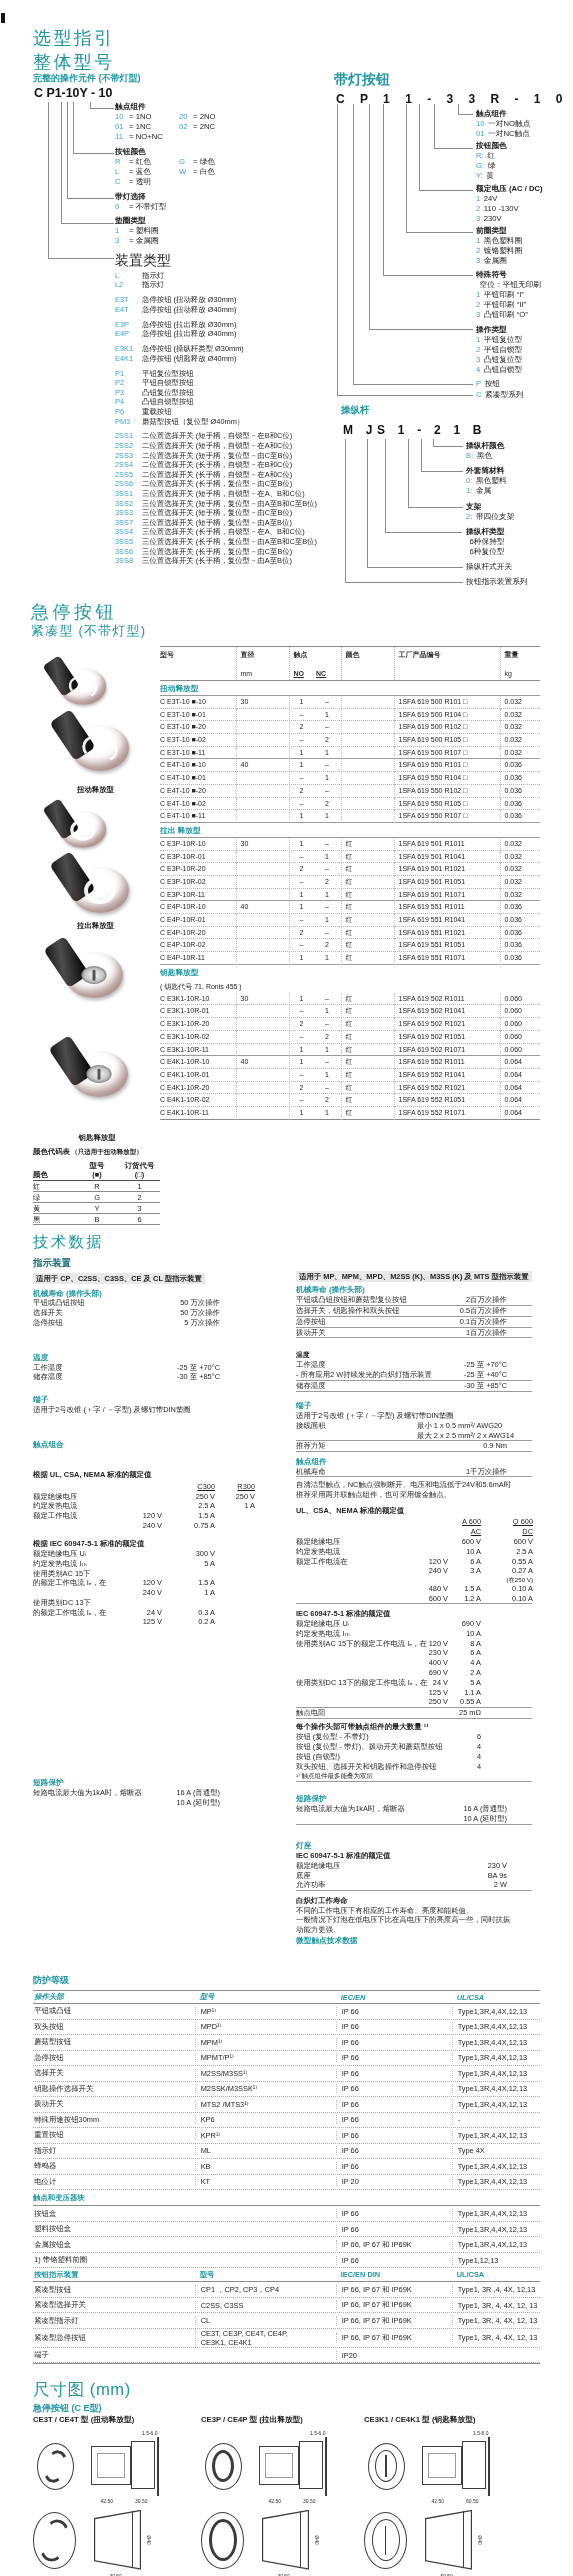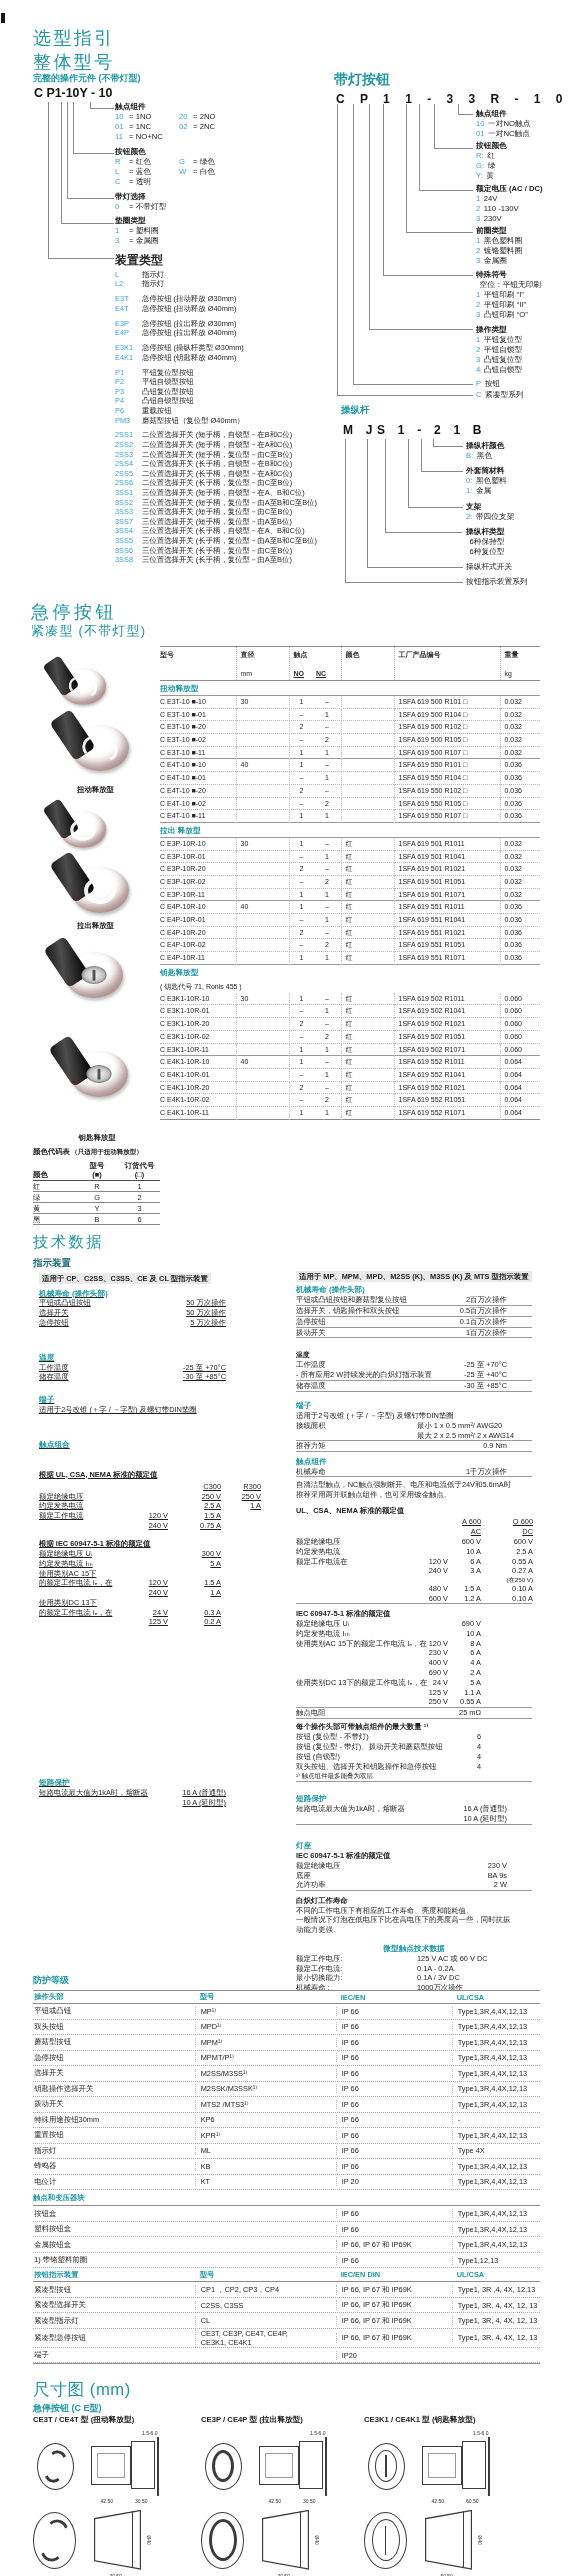--- a/index.html
+++ b/index.html
@@ -24,21 +24,21 @@
 .oc{color:var(--blue);}
 .lgrp .oc{display:inline-block;min-width:14px;}
 .rgrp .oc{margin-right:3.5px;}
 .oc2{position:absolute;left:64px;top:0;}
 .oc2 .oc{display:inline-block;min-width:14px;}
 
 .devlist{position:absolute;left:115px;top:252px;font-size:7.4px;}
 .drow{line-height:9.6px;white-space:nowrap;}
 .drow .dc{color:var(--blue);display:inline-block;width:27px;}
 .drow.gap{margin-top:5.3px;}
-.dev-ttl{font-weight:bold;font-size:12px;margin-bottom:0.6px;}
+.dev-ttl{font-weight:normal;font-size:14px;margin-bottom:0.6px;}
 
 .etable{position:absolute;left:160px;top:646px;width:380px;font-size:7px;}
 .egrid{display:grid;grid-template-columns:76px 53px 24px 28px 53px 106px 1fr;}
 .ehead{border-top:1.2px solid var(--bord);border-bottom:1.2px solid var(--bord);height:35px;font-weight:bold;color:#2d2d2d;}
 .ehead .hc{display:flex;flex-direction:column;justify-content:space-between;padding:3px 0 3.5px 3.5px;}
 .ehead .hs{font-weight:normal;}
 .ehead .bl{border-left:0.6px dotted #b3b3b3;}
 .ehead u{text-decoration:underline;}
 .ehead .nn{display:flex;gap:12px;}
 .trow{height:12.7px;line-height:12.7px;border-bottom:0.6px dotted #b5b5b5;white-space:nowrap;}
@@ -94,21 +94,21 @@
 .l4 .m,.l4 .v1,.l4 .v2{text-align:right;}
 .uh{text-decoration:underline;}
 .note-line{white-space:nowrap;}
 
 .ptab{position:absolute;left:33px;top:1990px;width:507px;font-size:7.4px;}
 .prow{display:grid;grid-template-columns:162px 141px 116px 88px;min-height:15.5px;align-items:center;border-bottom:0.6px dotted #ababab;}
 .prow>div{padding-left:1.2px;white-space:pre-line;}
 .prow>div+div{padding-left:4.7px;border-left:0.6px dotted #b9b9b9;}
 .phead{border-bottom:1.2px solid var(--bord);color:var(--teal);font-weight:bold;min-height:14px;}
 .phead>div+div{border-left:none;}
-.ptop{border-top:1.2px solid var(--bord);}
+.ptop{border-top:1.2px solid var(--bord);font-style:italic;}
 .psub{min-height:15.4px;line-height:15.4px;color:var(--teal);font-weight:bold;border-bottom:1.2px solid var(--bord);}
 .pend{border-bottom:1.2px solid var(--bord);}
 
 .dimlabel{font-weight:bold;font-size:7.7px;white-space:nowrap;}
 .draw{position:relative;height:148px;margin-top:4.7px;}
 .fv{position:absolute;border:1.2px solid #3c3c3c;border-radius:50%;}
 .fv-top{left:3.5px;top:13px;width:37px;height:47px;}
 .fv-bot{left:0;top:82px;width:43px;height:57px;}
 .deco-twist{position:absolute;inset:6px;border:3px solid #3c3c3c;border-left-color:transparent;border-right-color:transparent;border-radius:50%;transform:rotate(15deg);}
 .deco-pull{position:absolute;inset:6.5px;border:3px solid #3c3c3c;border-radius:50%;}
@@ -750,21 +750,21 @@
           <div>黑</div>
           <div>B</div>
           <div>6</div>
         </div>
     </div>
   </div>
 
   <div class="abs t-big" style="left:33px;top:1232px;font-size:15.4px;">技术数据</div>
   <div class="abs t-sec" style="left:33px;top:1257px;">指示装置</div>
 
-  <div class="tcol" style="left:39px;top:1273px;width:228px;text-decoration:underline;">
+  <div class="tcol" style="left:33px;top:1273px;width:228px;">
     <div class="gbar">适用于 CP、C2SS、C3SS、CE 及 CL 型指示装置</div>
     <div class="steal" style="margin-top:4.7px;">机械寿命 (操作头部)</div>
     <div>
         <div class="l2">
           <span>平钮或凸钮按钮</span>
           <span style="text-align:right;">50 万次操作</span>
         </div>
         <div class="l2">
           <span>选择开关</span>
           <span style="text-align:right;">50 万次操作</span>
@@ -1118,39 +1118,21 @@
         </div>
         <div class="r2 u">
           <span>允许功率</span>
           <span class="v">2 W</span>
         </div>
       </div>
     <div class="sbold" style="margin-top:4.7px;">白炽灯工作寿命</div>
     <div class="note-line">不同的工作电压下有相应的工作寿命、亮度和能耗值。</div>
     <div class="note-line">一般情况下灯泡在低电压下比在高电压下的亮度高一些，同时抗振</div>
     <div class="note-line">动能力更强。</div>
-    <div class="steal" style="margin-top:9px;text-align:center;">微型触点技术数据</div>
-    <div>
-        <div class="rL">
-          <span>额定工作电压:</span>
-          <span>125 V AC 或 60 V DC</span>
-        </div>
-        <div class="rL">
-          <span>额定工作电流:</span>
-          <span>0.1A - 0.2A</span>
-        </div>
-        <div class="rL">
-          <span>最小切换能力:</span>
-          <span>0.1A / 3V DC</span>
-        </div>
-        <div class="rL">
-          <span>机械寿命       :</span>
-          <span>1000万次操作</span>
-        </div>
-      </div>
+    <div class="steal" style="margin-top:1px;">微型触点技术数据</div>
   </div>
 
   <div class="abs t-sub" style="left:33px;top:1974px;text-align:right;">防护等级</div>
   <div class="ptab">
     <div class="prow phead ptop">
       <div>操作头部</div>
         <div>型号</div>
         <div>IEC/EN</div>
         <div>UL/CSA</div>
     </div>

